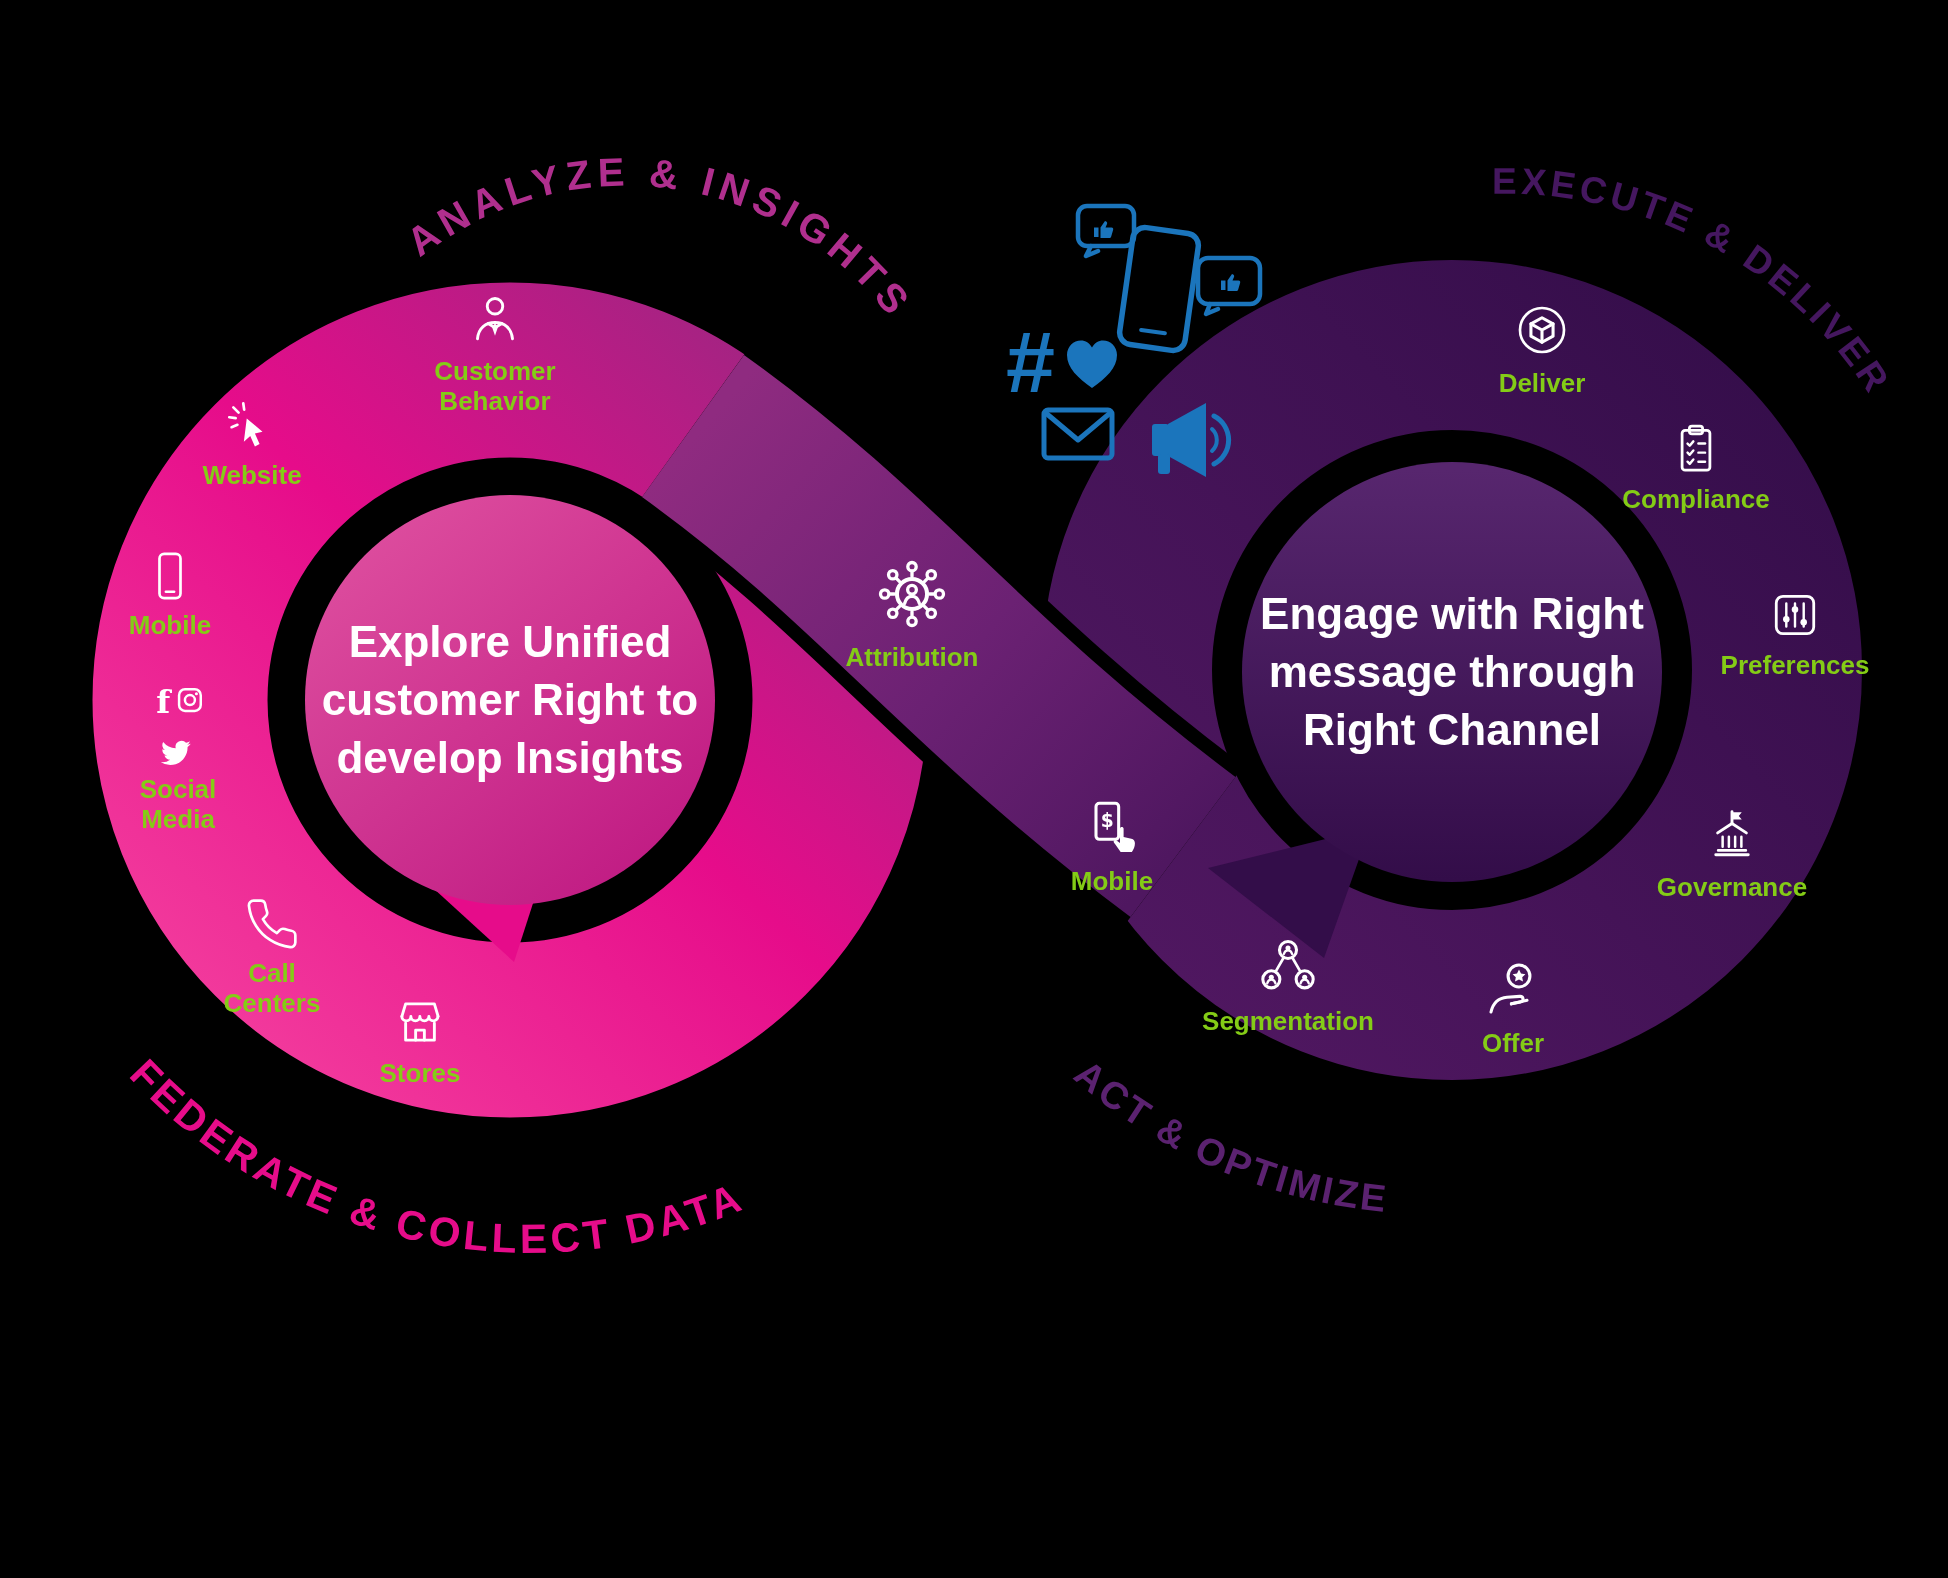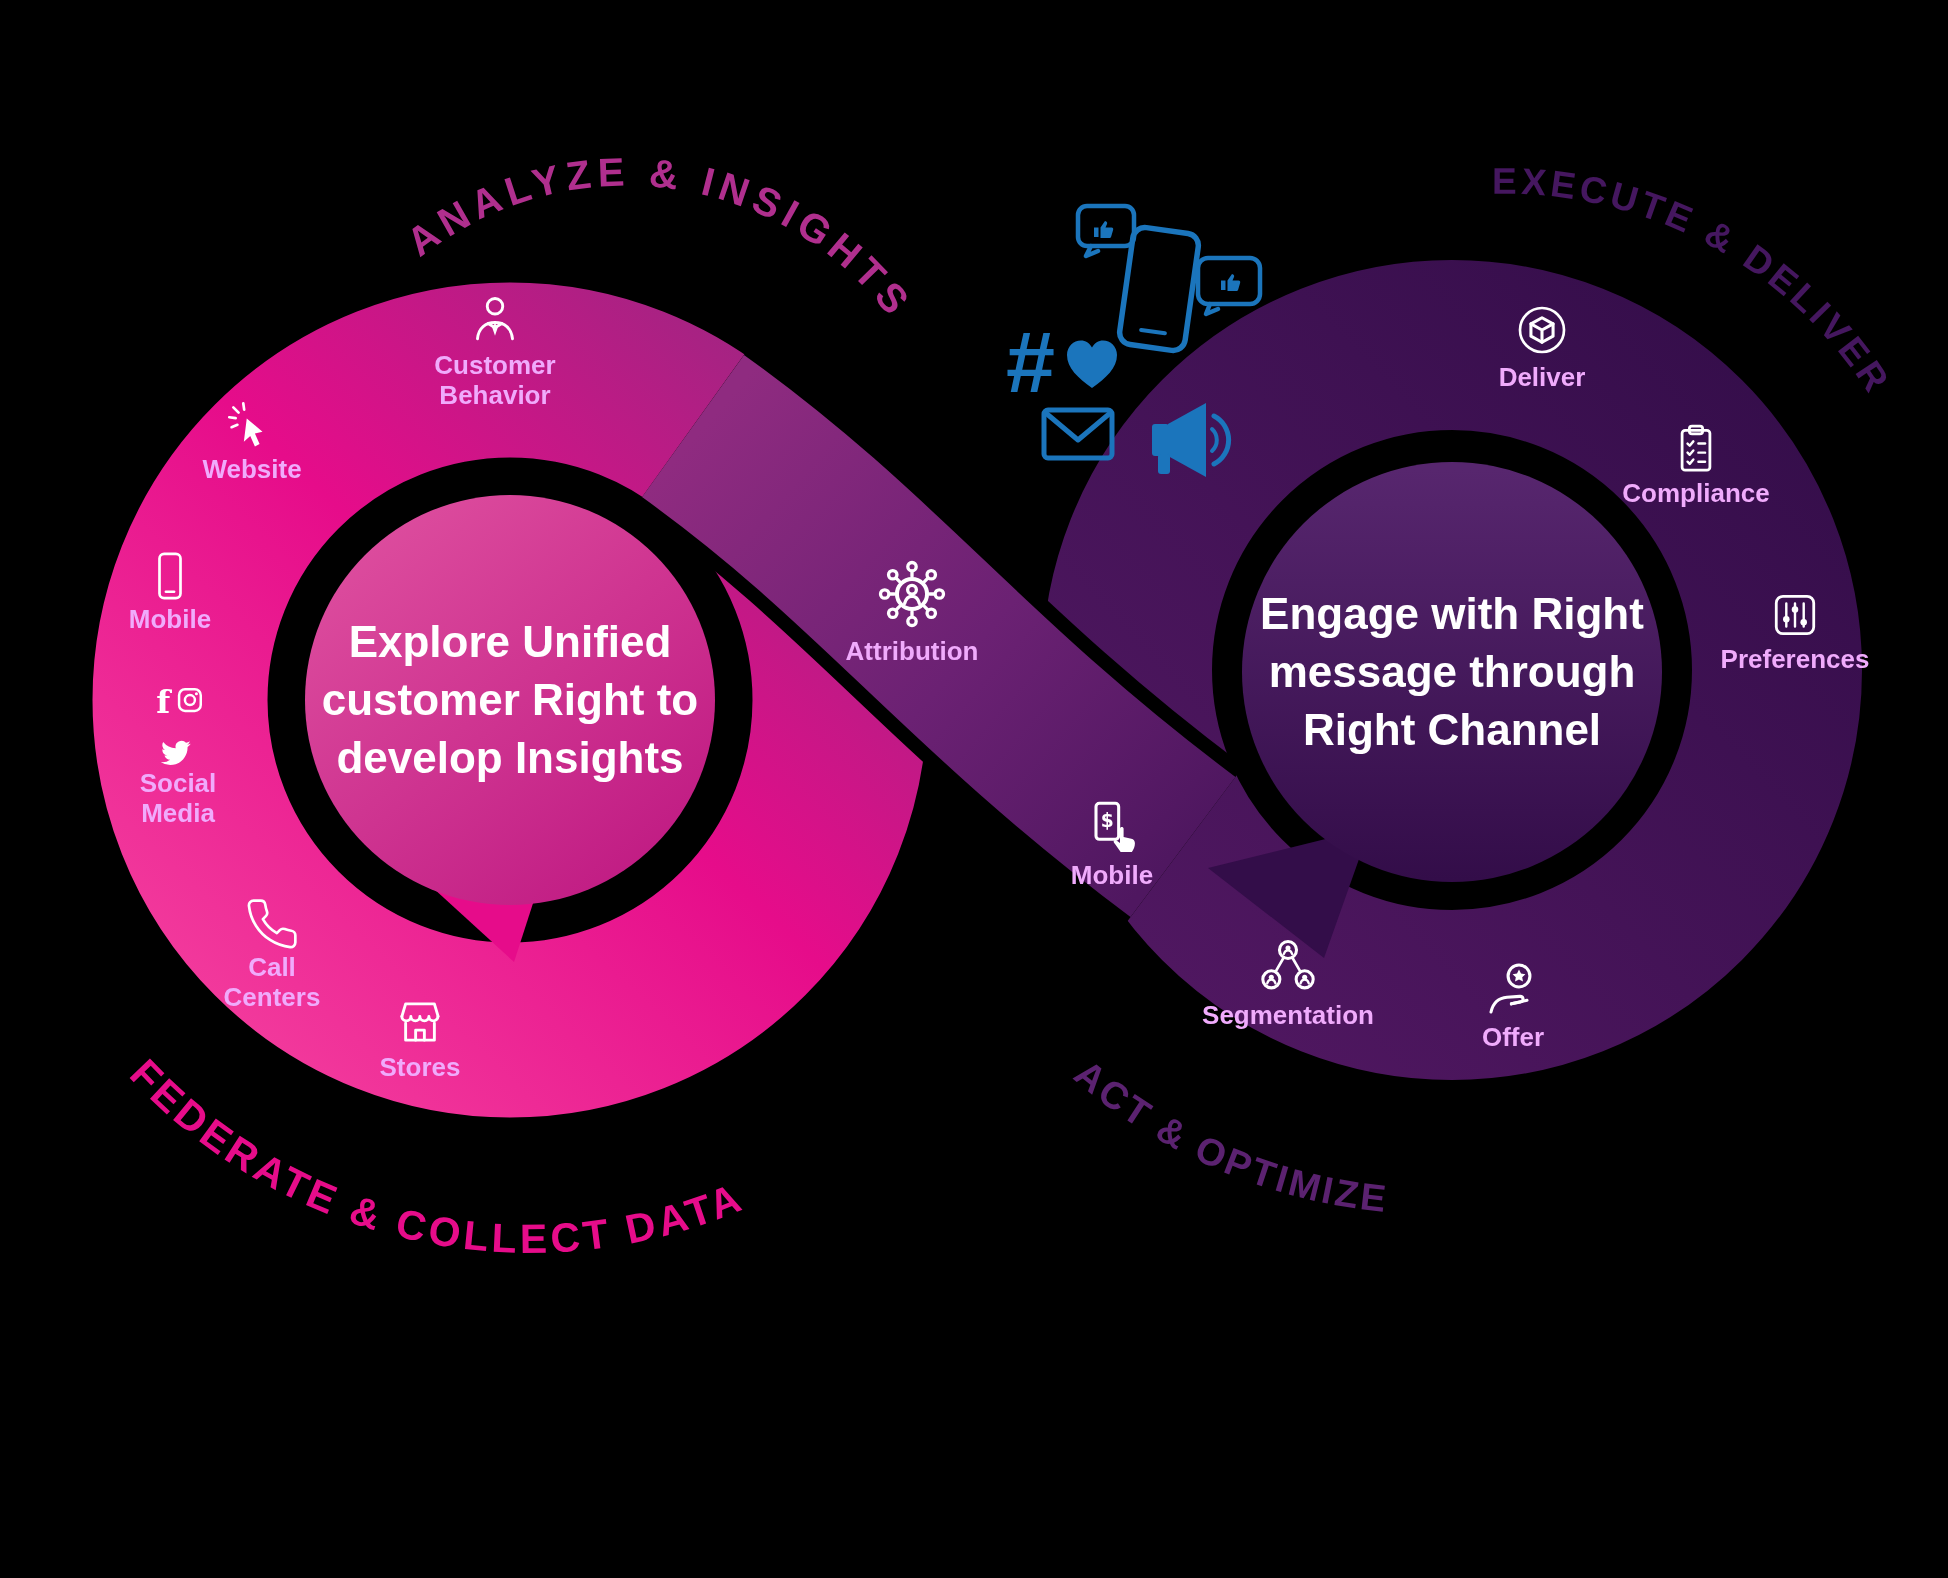--- a/index.html
+++ b/index.html
@@ -3,21 +3,21 @@
 <meta charset="utf-8">
 <style>
   html,body{margin:0;padding:0;background:#000;}
   .canvas{position:relative;width:1948px;height:1578px;background:#000;overflow:hidden;
           font-family:"Liberation Sans",sans-serif;}
   .scene{position:absolute;left:0;top:0;z-index:1;}
   .phase{font-weight:bold;}
   .node{position:absolute;display:flex;flex-direction:column;align-items:center;
         transform:translateX(-50%);text-align:center;z-index:3;}
   .node .icon{display:block;line-height:0;}
-  .node-label{margin-top:0;color:#f0abfc;font-size:26px;font-weight:600;line-height:1.16;}
+  .node-label{margin-top:6px;color:#84cc16;font-size:26px;font-weight:600;line-height:1.16;}
   .w104{width:104px}.w144{width:144px}.w150{width:150px}.w160{width:160px}.w170{width:170px}
   .disc-text{position:absolute;transform:translate(-50%,-50%);color:#fff;font-weight:bold;
              font-size:44px;line-height:1.32;text-align:center;z-index:3;}
 </style>
 </head>
 <body>
 
 <div class="canvas">
 
   <svg class="scene" width="1948" height="1578" viewBox="0 0 1948 1578">
@@ -244,14 +244,24 @@
   <div class="node w160" style="left:1795px;top:586px">
     <span class="icon"><svg viewBox="0 0 48 48" width="58" height="58" fill="none" stroke="#fff" stroke-width="2.3" stroke-linecap="round" stroke-linejoin="round" xmlns="http://www.w3.org/2000/svg">
           <rect x="8.5" y="8.5" width="31" height="31" rx="5.5"></rect>
           <path d="M16.8 14.5v19M24 14.5v19M31.2 14.5v19" stroke-width="2"></path>
           <circle cx="16.8" cy="27.5" r="2.7" fill="#fff" stroke="none"></circle>
           <circle cx="24" cy="19.5" r="2.7" fill="#fff" stroke="none"></circle>
           <circle cx="31.2" cy="30" r="2.7" fill="#fff" stroke="none"></circle>
         </svg></span>
     <div class="node-label">Preferences</div>
   </div>
+  <div class="node w150" style="left:1732px;top:806px">
+    <span class="icon"><svg viewBox="0 0 48 48" width="60" height="60" fill="none" stroke="#fff" stroke-width="2.3" stroke-linecap="round" stroke-linejoin="round" xmlns="http://www.w3.org/2000/svg">
+          <path d="M12.5 21.5 24 14l11.5 7.5"></path>
+          <path d="M16.5 24.5v8M21.5 24.5v8M26.5 24.5v8M31.5 24.5v8" stroke-width="2"></path>
+          <path d="M13 35.5h22M11 39h26"></path>
+          <path d="M24 13.5V4.5"></path>
+          <path d="M24 5h7.8l-2.4 2.9 2.4 2.9H24z" fill="#fff" stroke="none"></path>
+        </svg></span>
+    <div class="node-label">Governance</div>
+  </div>
 
 </div>
 
 </body></html>

